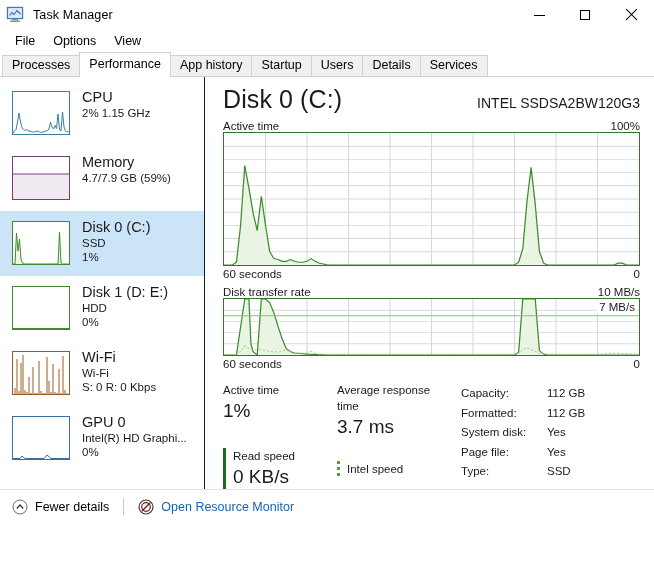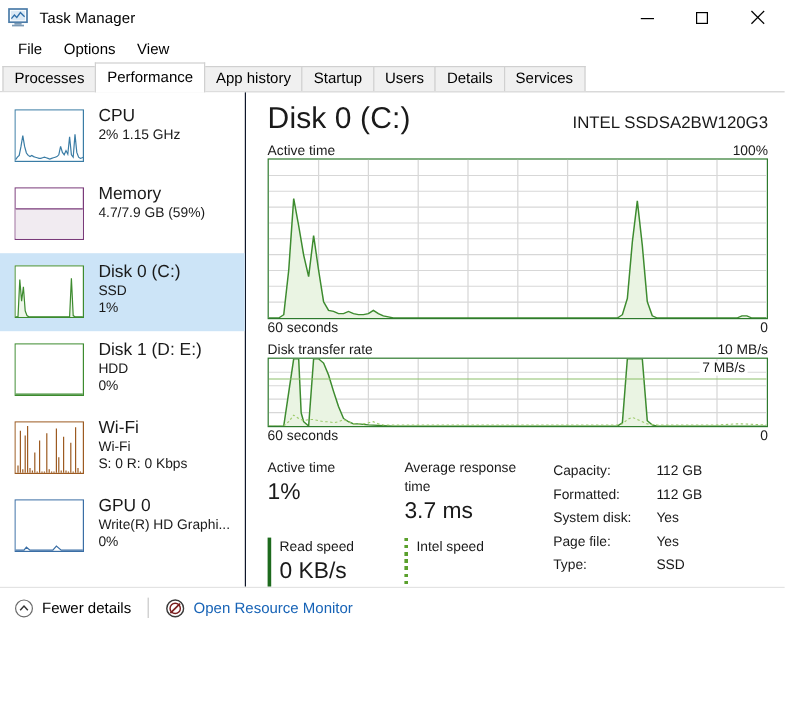--- a/index.html
+++ b/index.html
@@ -65,35 +65,35 @@
   .main-model { margin-left:auto; font-size:14px; color:#1a1a1a; white-space:nowrap; }
 
   .graph-label-row { display:flex; font-size:11.5px; color:#1a1a1a; margin-top:6px; }
   .graph-label-row .right { margin-left:auto; }
 
   .graph-box { border:1px solid #2d7a2d; position:relative; overflow:hidden; background:#fff; }
   .graph-big { height:148px; }
   .graph-small { height:64px; }
   .graph-svg { display:block; width:100%; height:100%; }
   .inline-tag {
-    position:absolute; right:16px; top:2px; font-size:11.5px; color:#1a1a1a;
+    position:absolute; right:2px; top:2px; font-size:11.5px; color:#1a1a1a;
     background:#fff; padding:0 2px;
   }
 
   .axis-row { display:flex; font-size:11.5px; color:#1a1a1a; margin-top:2px; }
   .axis-row .right { margin-left:auto; }
 
   
   .stats { display:flex; margin-top:12px; }
   .stats-left { width:228px; flex:0 0 228px; }
   .stat-row { display:flex; }
   .stat-cell { width:114px; }
   .stat-cap { font-size:11.5px; color:#1a1a1a; line-height:16px; }
   .stat-val { font-size:19px; color:#1a1a1a; line-height:25px; font-weight:400; }
-  .speed-row { display:flex; margin-top:9px; }
+  .speed-row { display:flex; margin-top:9px;align-items:center; }
   .speed-cell { width:114px; display:flex; }
   .bar { width:3px; flex:0 0 3px; margin-right:7px; background:#1d6a1d; }
   .bar.dotted {
     background: repeating-linear-gradient(to bottom, #5aa02c 0 3px, transparent 3px 6px);
   }
   .speed-txt { min-width:0; }
 
   .props { margin-left:10px; padding-top:2px; }
   .prop-row { display:flex; font-size:11.5px; line-height:19.5px; color:#1a1a1a; }
   .prop-key { width:86px; flex:0 0 86px; }
@@ -258,21 +258,21 @@
 
       <div class="side-item">
         <span class="thumb">
           <svg class="graph-svg" viewBox="0 0 58 44" preserveAspectRatio="none">
             <rect x="0.5" y="0.5" width="57" height="43" fill="#ffffff" stroke="#3a6ea5" stroke-width="1"></rect>
             <polyline points="1,42.5 8,42.5 10,40 13,42.5 32,42.5 35,39 39,42.5 57,42.5" fill="none" stroke="#3a6ea5" stroke-width="1"></polyline>
           </svg>
         </span>
         <span class="side-txt">
           <div class="side-title">GPU 0</div>
-          <div class="side-sub">Write(R) HD Graphi...</div>
+          <div class="side-sub">Intel(R) HD Graphi...</div>
           <div class="side-sub">0%</div>
         </span>
       </div>
 
     </div>
 
     <div class="main">
 
       <div class="main-head">
         <span class="main-title">Disk 0 (C:)</span>

